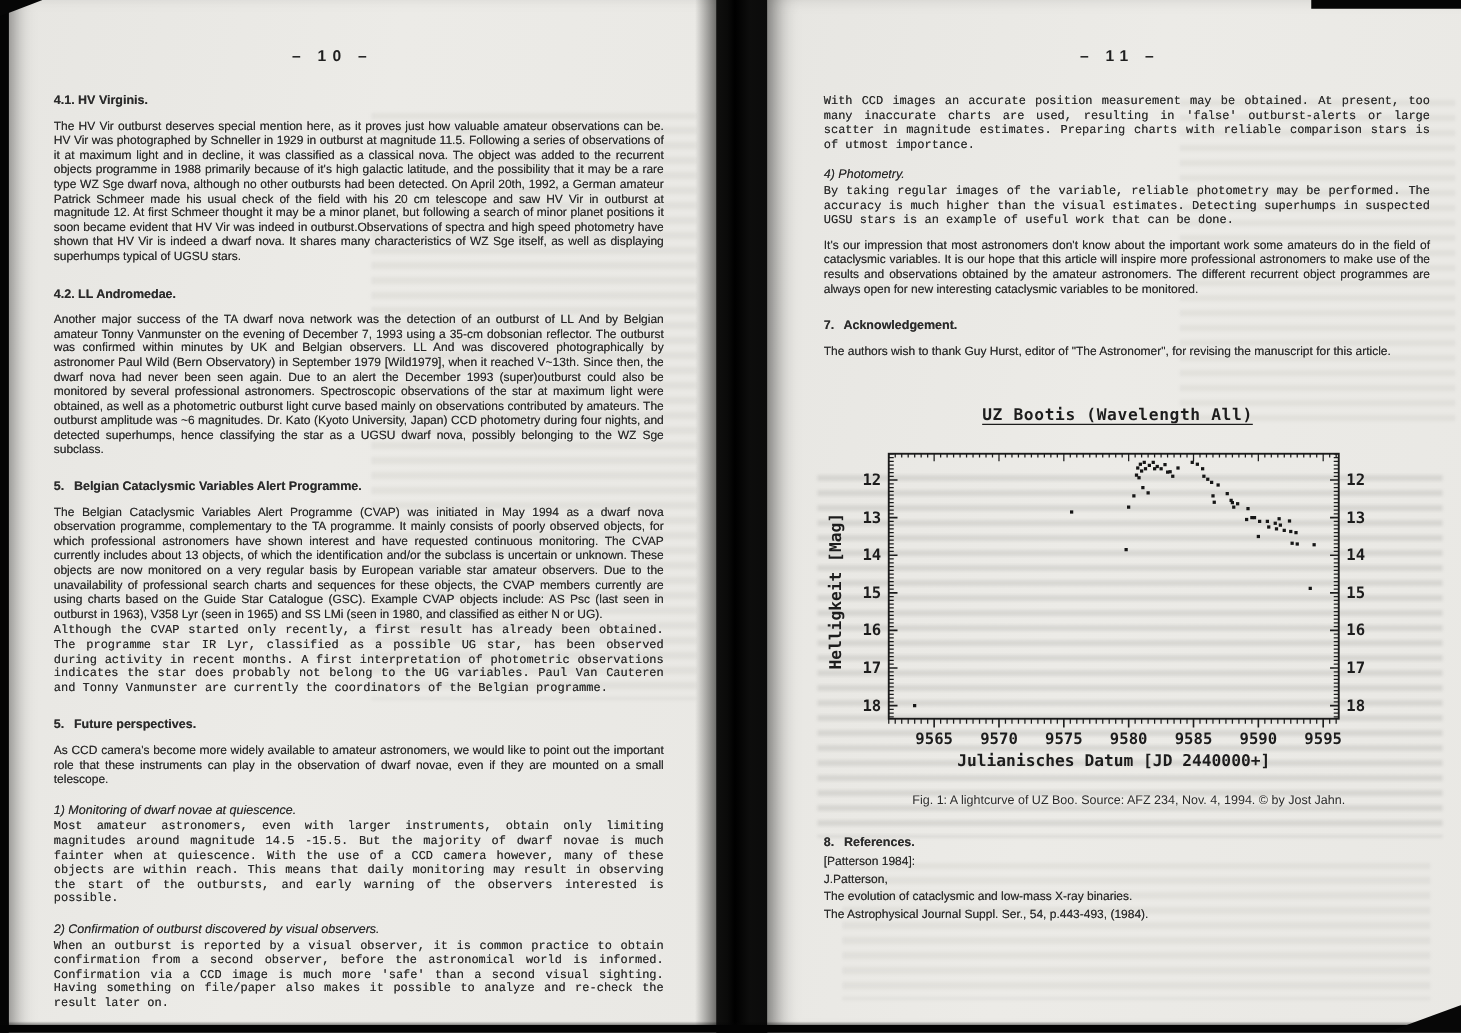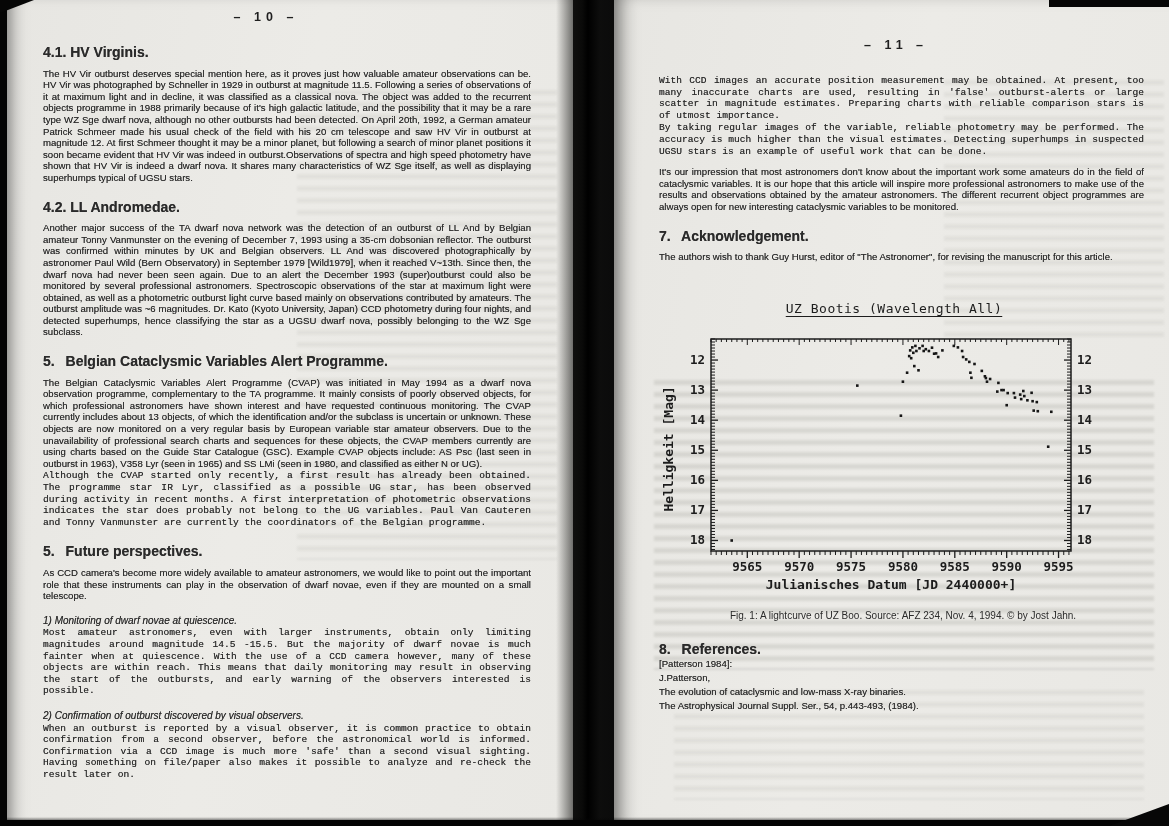--- a/index.html
+++ b/index.html
@@ -35,35 +35,35 @@
   }
   .page-left .page-num{transform:translateX(-24px);}
   .page-right .page-num{transform:translateX(-4px);}
   .content{
     position:relative;z-index:2;
     padding:0 42px 0 36px;
     font-size:9.6px;line-height:11.6px;color:#2a2a2a;
     text-shadow:0 0 .5px rgba(35,35,35,.65);
   }
   .page-right .content{padding:0 42px 0 45px;}
-  .page-left{box-sizing:border-box;}
+  .page-left{padding-top:28px;box-sizing:border-box;}
   .page-right{padding-top:28px;box-sizing:border-box;margin-left:17px;}
   .content > :first-child{margin-top:23px;}
 
-  .heading-bold{font-weight:bold;margin:18px 0 0;font-size:14px;}
+  .heading-bold{font-weight:bold;margin:18px 0 0;font-size:10px;}
   .heading-italic{font-style:italic;margin:13px 0 0;font-size:10px;}
   .paragraph{margin:9px 0 0;text-align:justify;}
   .paragraph-tight{margin:1px 0 0;text-align:justify;font-family:Liberation Mono, monospace;}
   .ref-line{margin:0;line-height:14px;}
   .ref-line:first-of-type{margin-top:2px;}
 
   .figure{position:relative;z-index:2;padding-left:45px;width:470px;}
   .fig-title{
     margin-top:38px;text-align:center;
-    font-family:"DejaVu Sans Mono",monospace;font-weight:normal;font-size:13px;
+    font-family:"DejaVu Sans Mono",monospace;font-weight:bold;font-size:13px;
     color:#1d1d1d;text-decoration:underline;text-underline-offset:3px;letter-spacing:.5px;
   }
   .chart-host{margin-top:14px;}
   .fig-caption{margin-top:8px;text-align:center;font-size:10px;color:#2a2a2a;padding-left:18px;}
 
   .ghost{position:absolute;z-index:1;pointer-events:none;filter:blur(1.1px);}
   .g-dense{background:repeating-linear-gradient(180deg,rgba(110,110,105,.15) 0 5px,rgba(0,0,0,0) 5px 12px);}
   .g-faint{background:repeating-linear-gradient(180deg,rgba(110,110,105,.08) 0 5px,rgba(0,0,0,0) 5px 12px);}
   svg text{font-family:"DejaVu Sans Mono",monospace;font-weight:bold;fill:#1c1c1c;}
 </style>
@@ -92,20 +92,21 @@
       </div>
   </div>
 
   <div class="page page-right">
     <div class="ghost g-faint" style="left:330px;top:80px;width:220px;height:260px;"></div>
     <div class="ghost g-dense" style="left:40px;top:380px;width:500px;height:290px;"></div>
     <div class="ghost g-faint" style="left:60px;top:690px;width:470px;height:110px;"></div>
     <div class="page-num">–  11  –</div>
     <div class="content">
         <p class="paragraph-tight">With CCD images an accurate position measurement may be obtained. At present, too many inaccurate charts are used, resulting in 'false' outburst-alerts or large scatter in magnitude estimates. Preparing charts with reliable comparison stars is of utmost importance.</p>
+        <div class="heading-italic">4) Photometry.</div>
         <p class="paragraph-tight">By taking regular images of the variable, reliable photometry may be performed. The accuracy is much higher than the visual estimates. Detecting superhumps in suspected UGSU stars is an example of useful work that can be done.</p>
         <p class="paragraph">It's our impression that most astronomers don't know about the important work some amateurs do in the field of cataclysmic variables. It is our hope that this article will inspire more professional astronomers to make use of the results and observations obtained by the amateur astronomers. The different recurrent object programmes are always open for new interesting cataclysmic variables to be monitored.</p>
         <div class="heading-bold">7.  Acknowledgement.</div>
         <p class="paragraph">The authors wish to thank Guy Hurst, editor of "The Astronomer", for revising the manuscript for this article.</p>
       </div>
     <div class="figure">
       <div class="fig-title">UZ Bootis (Wavelength All)</div>
       <div class="chart-host" id="chart-host"><svg width="450" height="268">
             <rect x="52" y="9" width="360" height="212" fill="none" stroke="#1c1c1c" stroke-width="1.5"></rect>
             <line x1="52" y1="9" x2="56" y2="9" stroke="#1c1c1c" stroke-width="1"></line>

